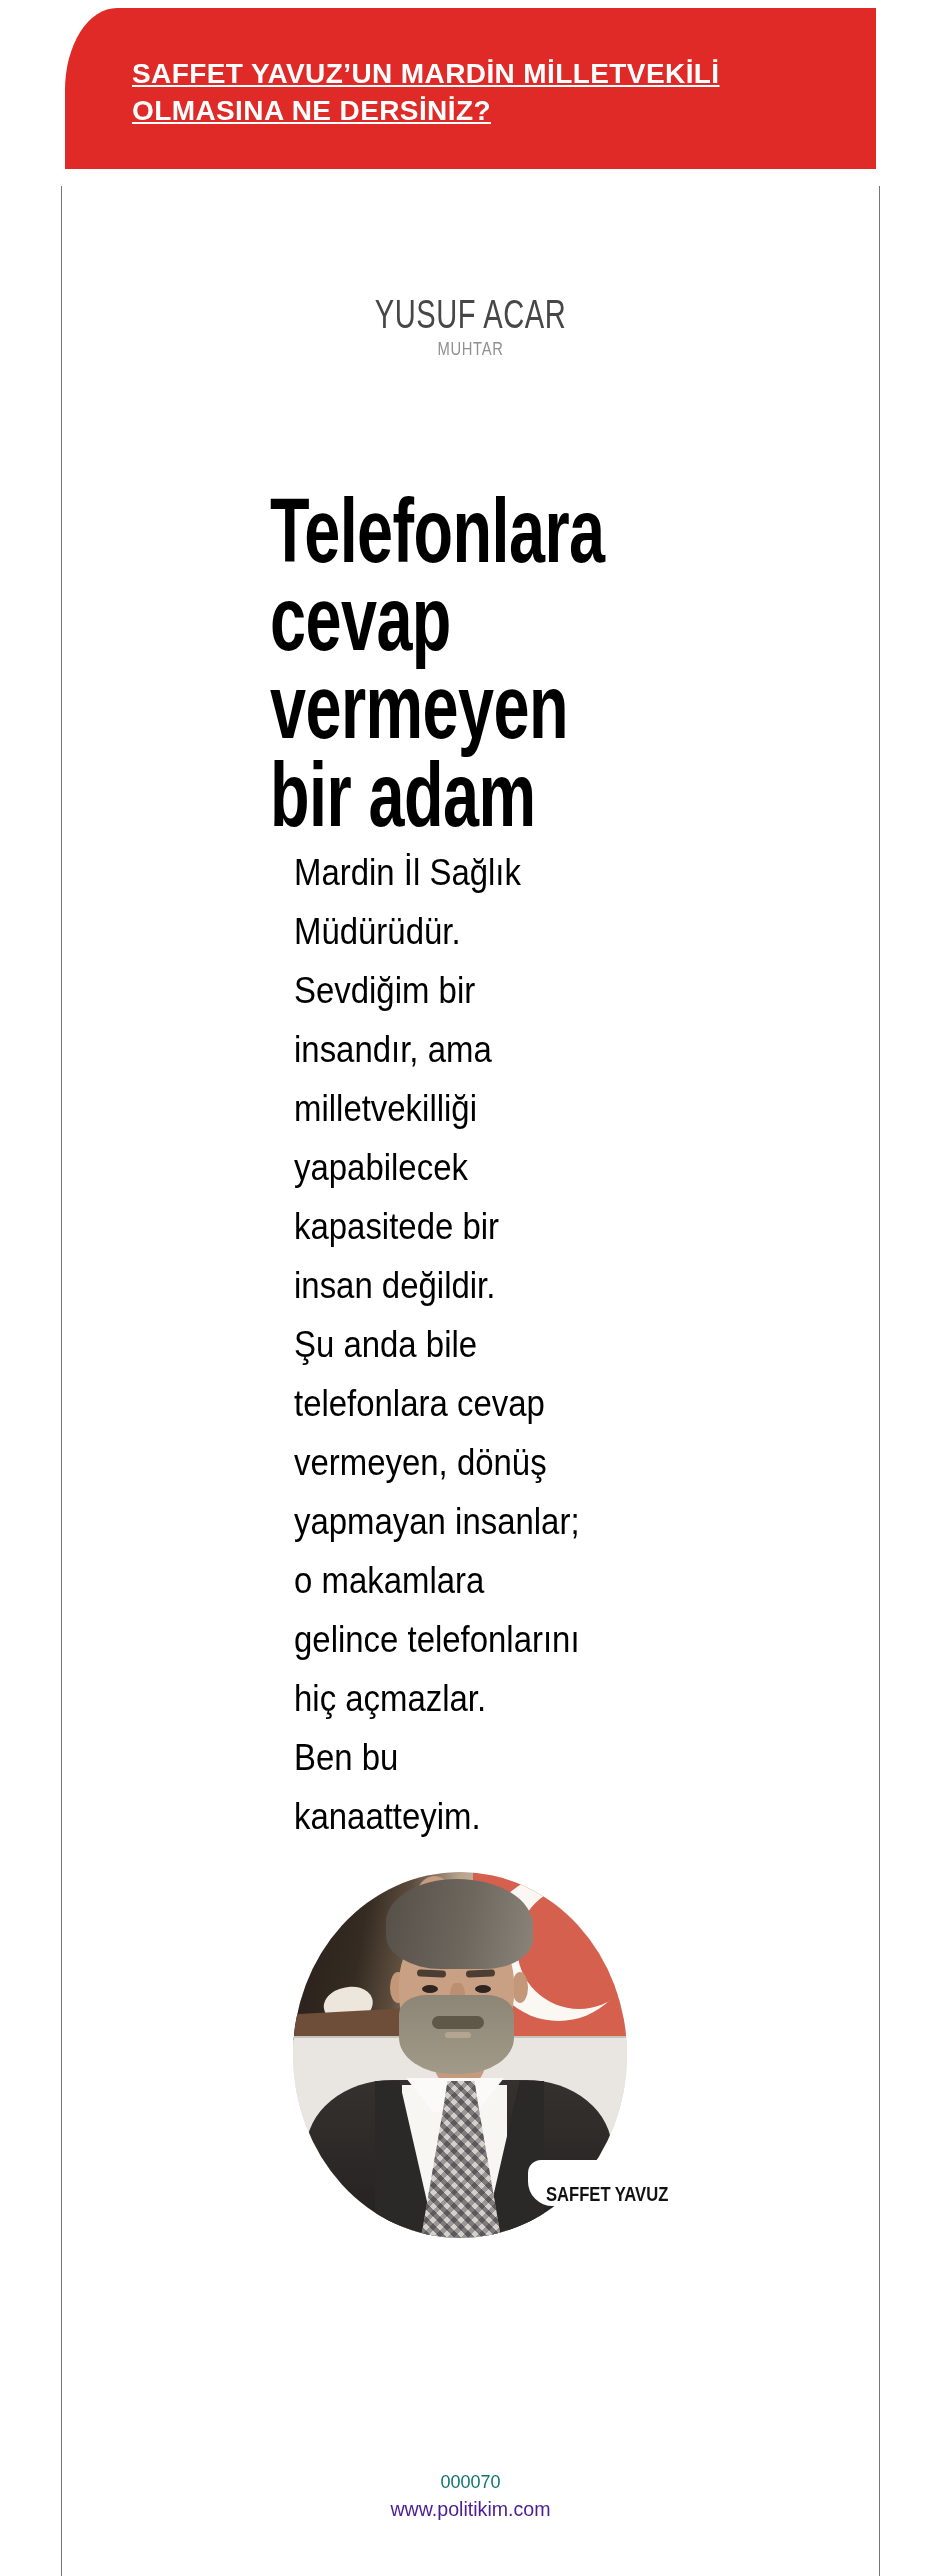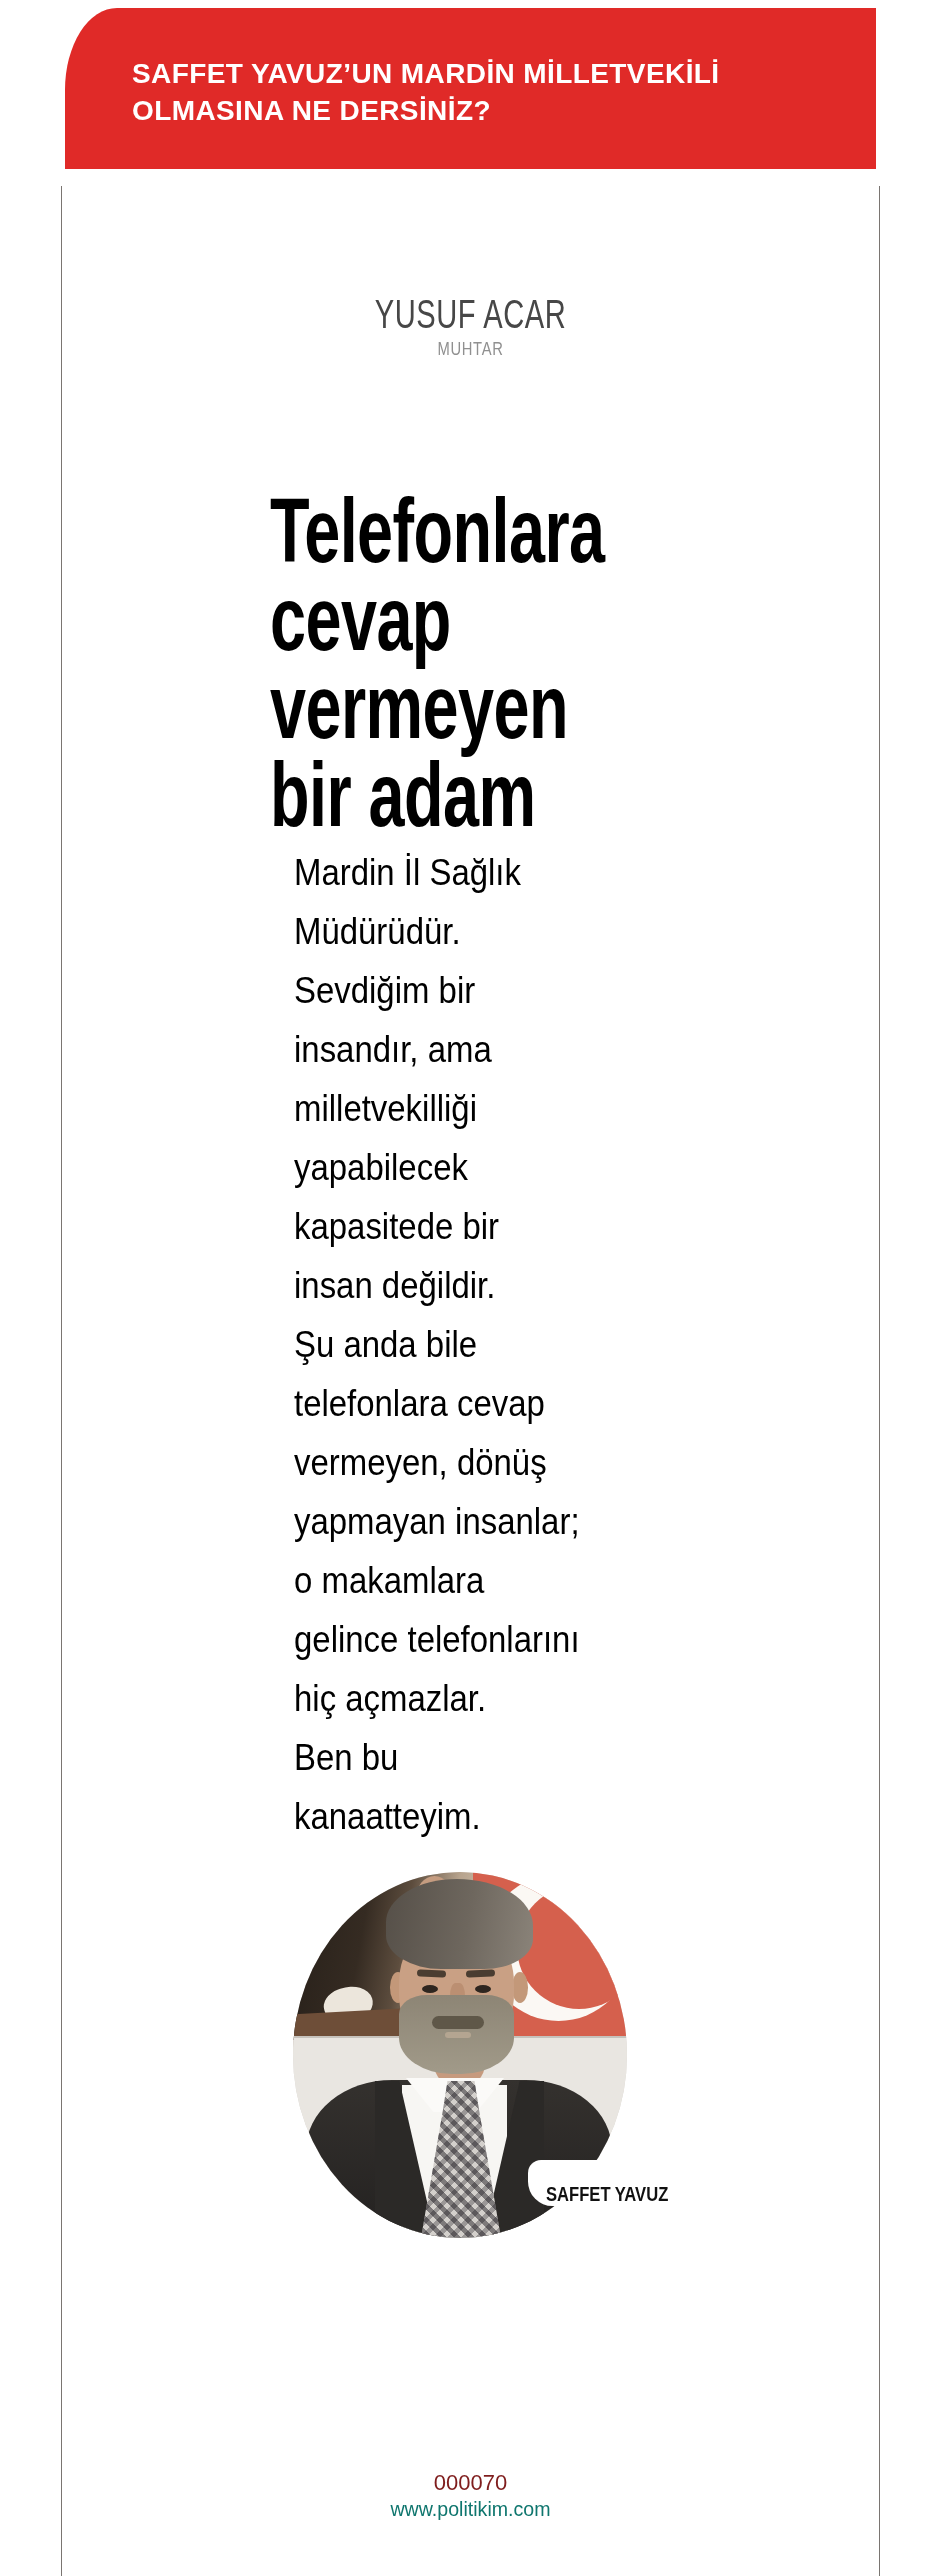--- a/index.html
+++ b/index.html
@@ -5,21 +5,21 @@
   html,body{margin:0;padding:0;background:#fff;}
   .page{position:relative;width:941px;height:2576px;background:#ffffff;
         font-family:"Liberation Sans",sans-serif;overflow:hidden;}
   .ab{position:absolute;}
 
   
   .banner{position:absolute;left:65px;top:8.2px;width:811px;height:161px;
           background:#e02a28;border-radius:52px 0 0 0 / 82px 0 0 0;}
   .banner-title{position:absolute;left:67px;top:47px;color:#ffffff;
                 font-size:28px;font-weight:bold;line-height:37px;
-                white-space:pre-line;letter-spacing:0.4px;}
+                white-space:pre-line;letter-spacing:0.4px;text-decoration:underline;}
 
   
   .frame{position:absolute;left:61px;top:186px;width:817px;height:2390px;
          border-left:1.6px solid #7a7571;border-right:1.6px solid #7a7571;}
 
   .centered{position:absolute;left:62px;width:817px;text-align:center;}
   .author-name{top:293px;font-size:41px;line-height:43px;color:#474747;
                font-weight:100;transform:scaleX(.71);letter-spacing:0.8px;}
   .author-role{top:340px;font-size:18px;line-height:19.6px;color:#909090;
                transform:scaleX(.82);letter-spacing:0.8px;}
@@ -77,22 +77,22 @@
   .ph-stache{left:139px;top:144px;width:52px;height:13px;background:#5f5748;border-radius:6.5px;}
   .ph-mouth{left:152px;top:160px;width:26px;height:5.7px;background:#b4a591;border-radius:3.3px;}
 
   
   .name-bubble{position:absolute;left:528px;top:2160px;height:46px;width:187px;
                background:#ffffff;border-radius:13px 8.2px 8.2px 24.5px;
                display:flex;align-items:flex-end;padding-left:18px;box-sizing:border-box;}
   .name-bubble span{font-size:21px;font-weight:bold;color:#111;white-space:nowrap;
                     transform:scaleX(.79);transform-origin:left center;}
 
-  .footer-code{top:2472px;font-size:22px;line-height:21px;color:#7f1d1d;}
-  .footer-site{top:2499px;font-size:19.6px;line-height:21px;color:#0f766e;}
+  .footer-code{top:2472px;font-size:18px;line-height:21px;color:#0f766e;}
+  .footer-site{top:2499px;font-size:19.6px;line-height:21px;color:#4c1d95;}
 </style>
 </head>
 <body>
 
 <div class="page">
 
   <div class="banner">
     <div class="banner-title">SAFFET YAVUZ’UN MARDİN MİLLETVEKİLİ
 OLMASINA NE DERSİNİZ?</div>
   </div>

